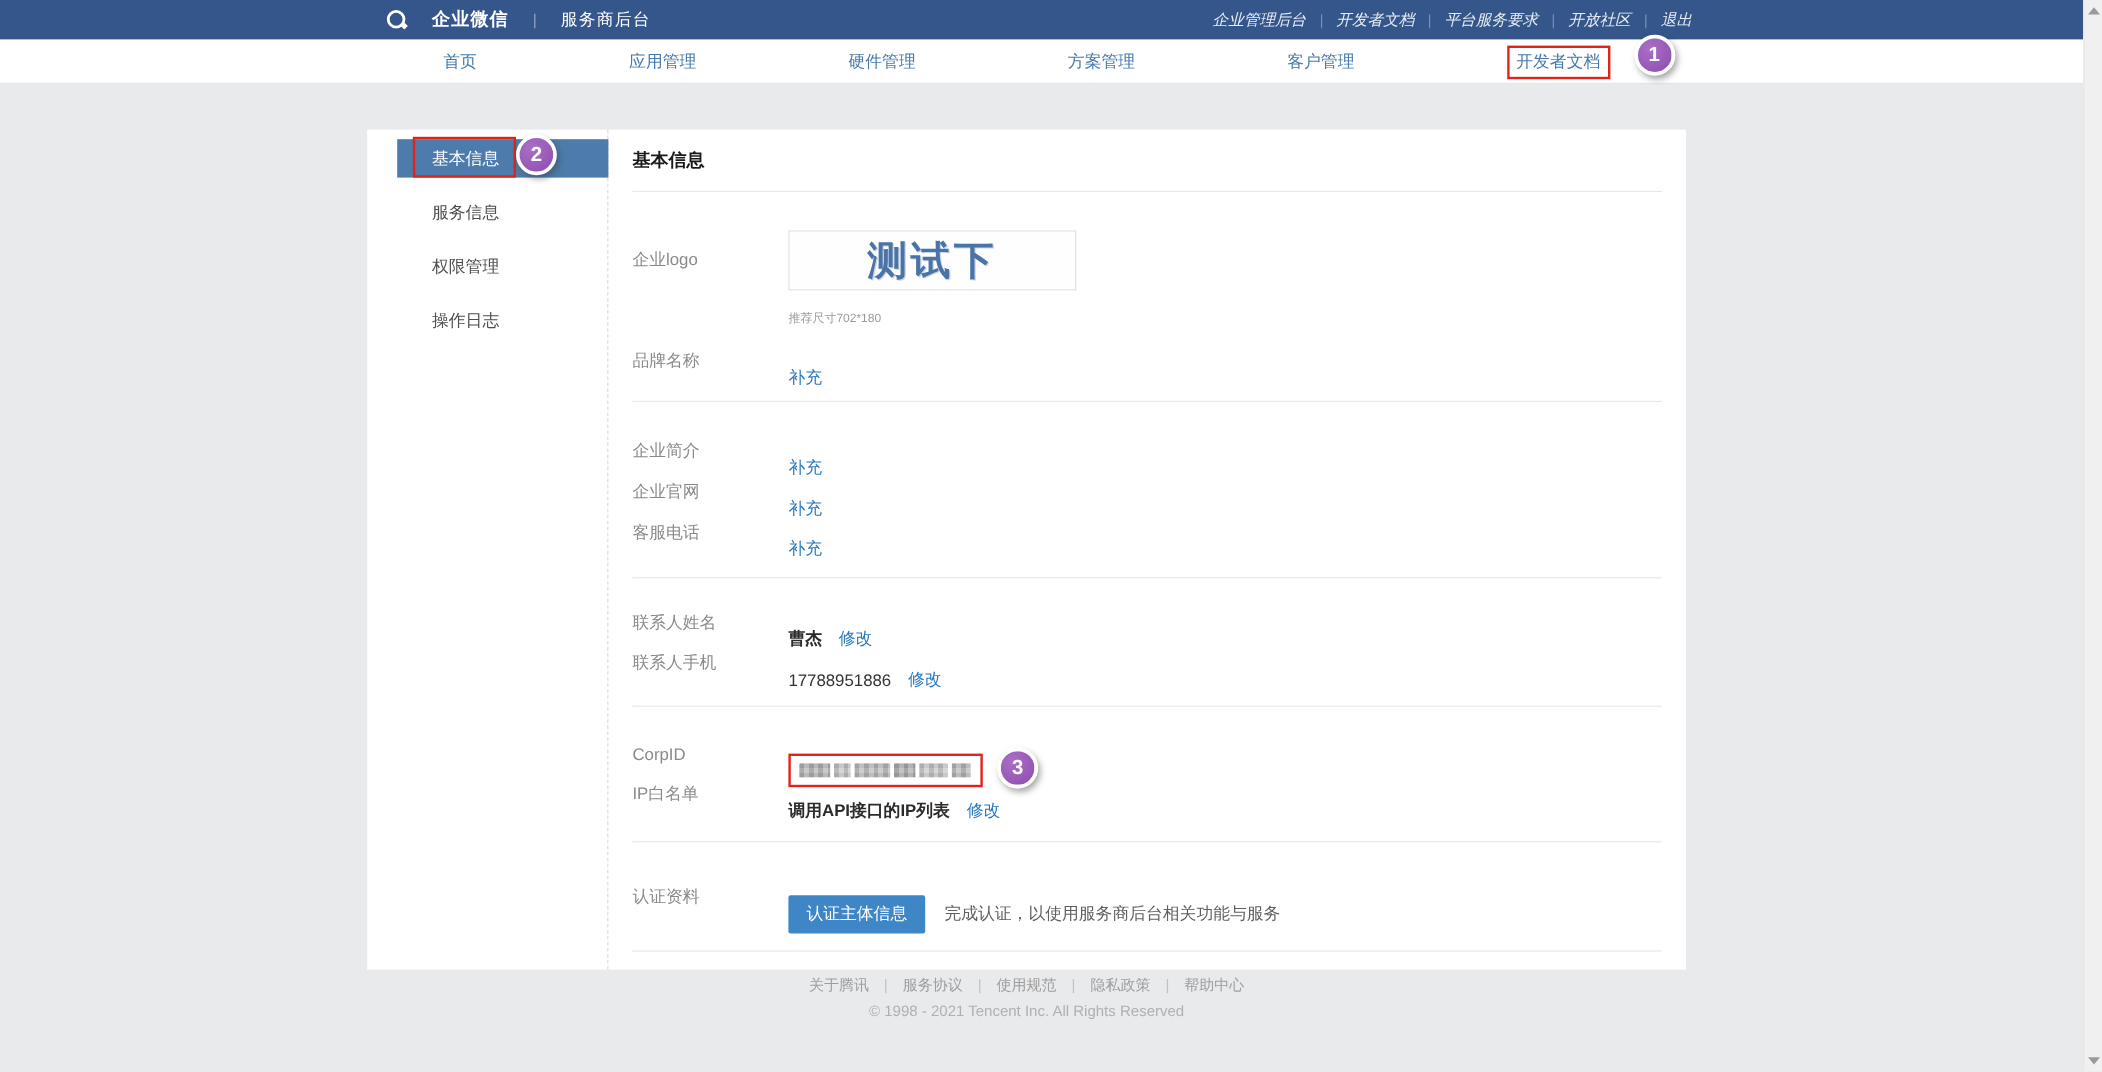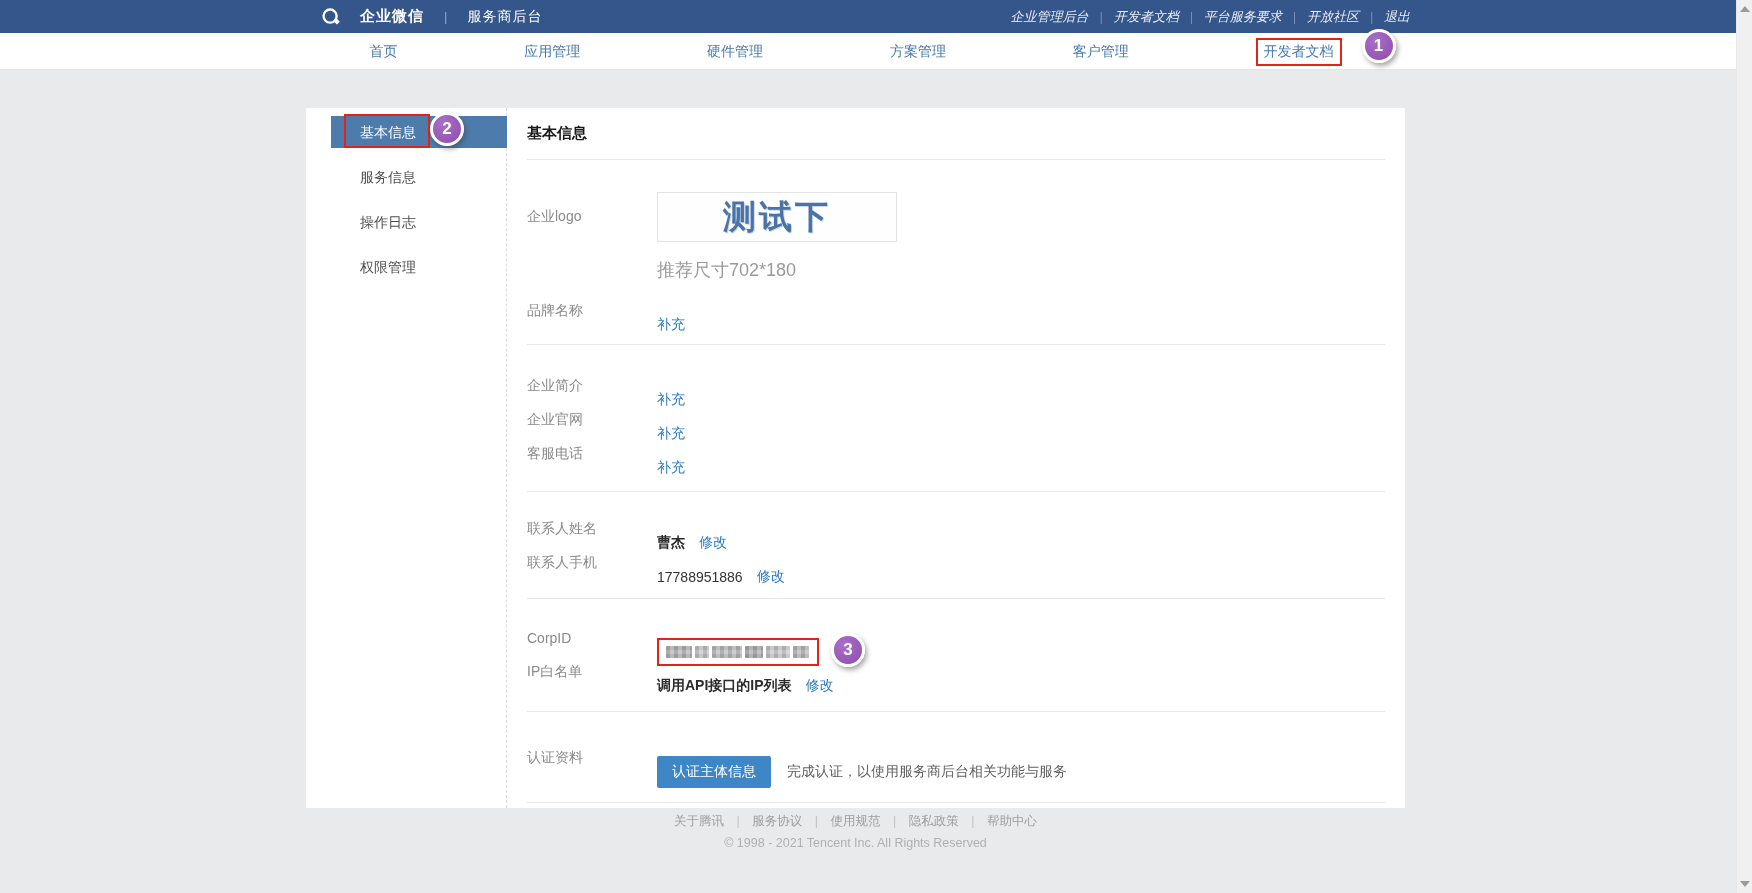--- a/index.html
+++ b/index.html
@@ -72,21 +72,21 @@
   .link { color:#2878be; text-decoration:none; cursor:pointer; font-size:14px; }
   .logo-row { margin-top:26px; height:62px; }
   .logo-box {
     width:240px; height:50px; border:1px solid #e3e3e3; background:#fefefe;
     display:flex; align-items:center; justify-content:center;
   }
   .logo-text {
     color:#4a74a8; font-weight:bold; font-size:33px; letter-spacing:3px;
     text-shadow:1px 1px 0 #c9d6e6;
   }
-  .logo-hint { margin:10px 0 0 130px; color:#9a9a9a; font-size:18px; }
+  .logo-hint { margin:10px 0 0 130px; color:#9a9a9a; font-size:10px; }
   .brand-row { margin-top:12px; }
   .sec { }
   .sec-pad-b16 { padding-bottom:16px; }
   .sec2 { padding-top:24px; padding-bottom:20px; }
   .sec3 { padding-top:20px; padding-bottom:18px; }
   .sec4 { padding-top:22px; padding-bottom:22px; }
   .sec5 { padding-top:22px; padding-bottom:20px; }
   
   .corpid-box {
     position:relative; width:162px; height:28px; border:2px solid #e2231a;
@@ -170,22 +170,22 @@
 
 <div class="card">
 
   <aside class="sidebar">
     <div class="side-item selected">
       <span>基本信息</span>
       <span class="red-frame frame-side"></span>
       <span class="badge badge-side">2</span>
     </div>
     <div class="side-item">服务信息</div>
+    <div class="side-item">权限管理</div>
     <div class="side-item">操作日志</div>
-    <div class="side-item">权限管理</div>
   </aside>
 
   <div class="content">
     <div class="page-heading">基本信息</div>
     <hr class="section-divider">
 
     <div class="sec sec-pad-b16">
       <div class="row logo-row">
         <div class="row-label">企业logo</div>
         <div class="logo-box">

